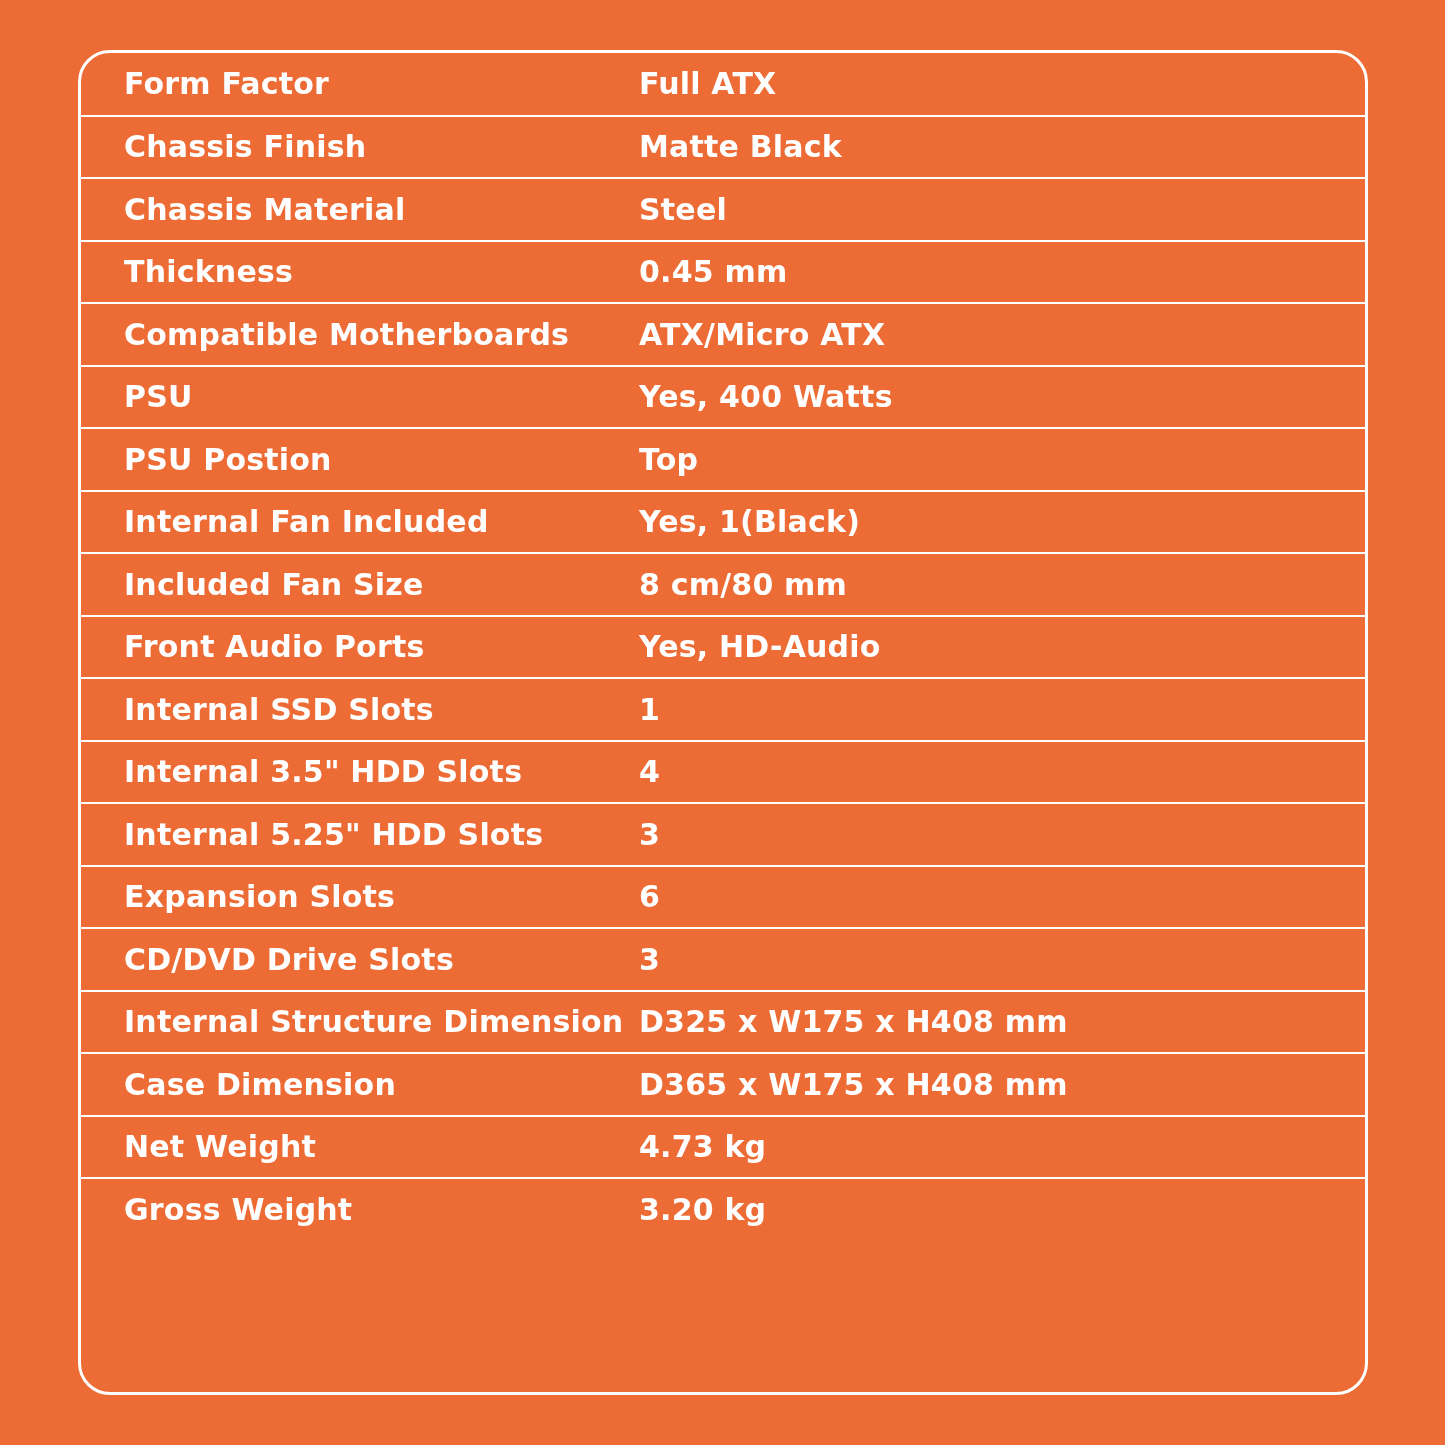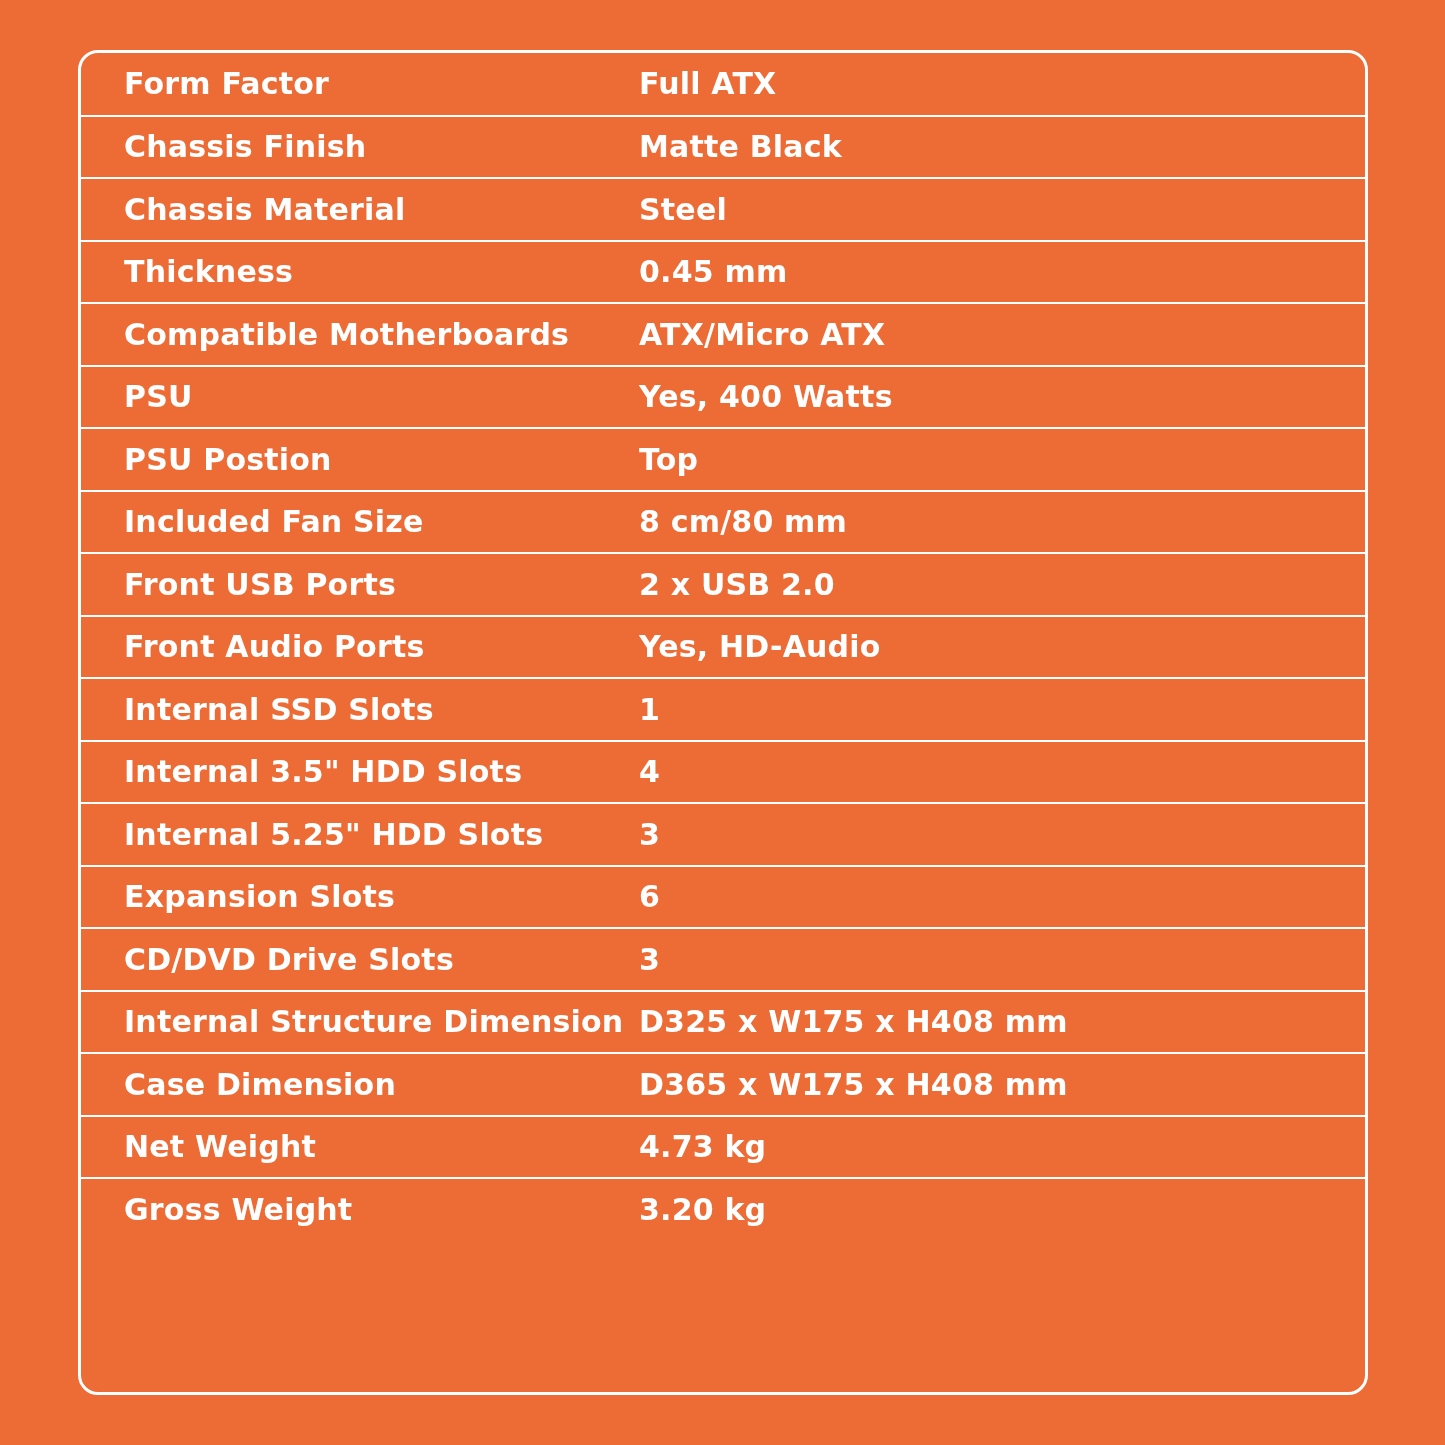--- a/index.html
+++ b/index.html
@@ -13,21 +13,21 @@
     font-family: "DejaVu Sans", sans-serif;
     overflow: hidden;
   }
   .spec-card {
     position: absolute;
     left: 78px;
     top: 50px;
     width: 1290px;
     height: 1345px;
     border: 3px solid #ffffff;
-    border-radius: 20px;
+    border-radius: 32px;
     box-sizing: border-box;
     overflow: hidden;
   }
   .spec-table {
     width: 100%;
     border-collapse: collapse;
     table-layout: fixed;
   }
   .spec-table tr {
     height: 62.5px;
@@ -83,26 +83,26 @@
       </tr>
       <tr>
         <td class="label">PSU</td>
         <td class="value">Yes, 400 Watts</td>
       </tr>
       <tr>
         <td class="label">PSU Postion</td>
         <td class="value">Top</td>
       </tr>
       <tr>
+        <td class="label">Internal Fan Included</td>
+        <td class="value">Yes, 1(Black)</td>
+      </tr>
+      <tr>
         <td class="label">Included Fan Size</td>
         <td class="value">8 cm/80 mm</td>
-      </tr>
-      <tr>
-        <td class="label">Front USB Ports</td>
-        <td class="value">2 x USB 2.0</td>
       </tr>
       <tr>
         <td class="label">Front Audio Ports</td>
         <td class="value">Yes, HD-Audio</td>
       </tr>
       <tr>
         <td class="label">Internal SSD Slots</td>
         <td class="value">1</td>
       </tr>
       <tr>

